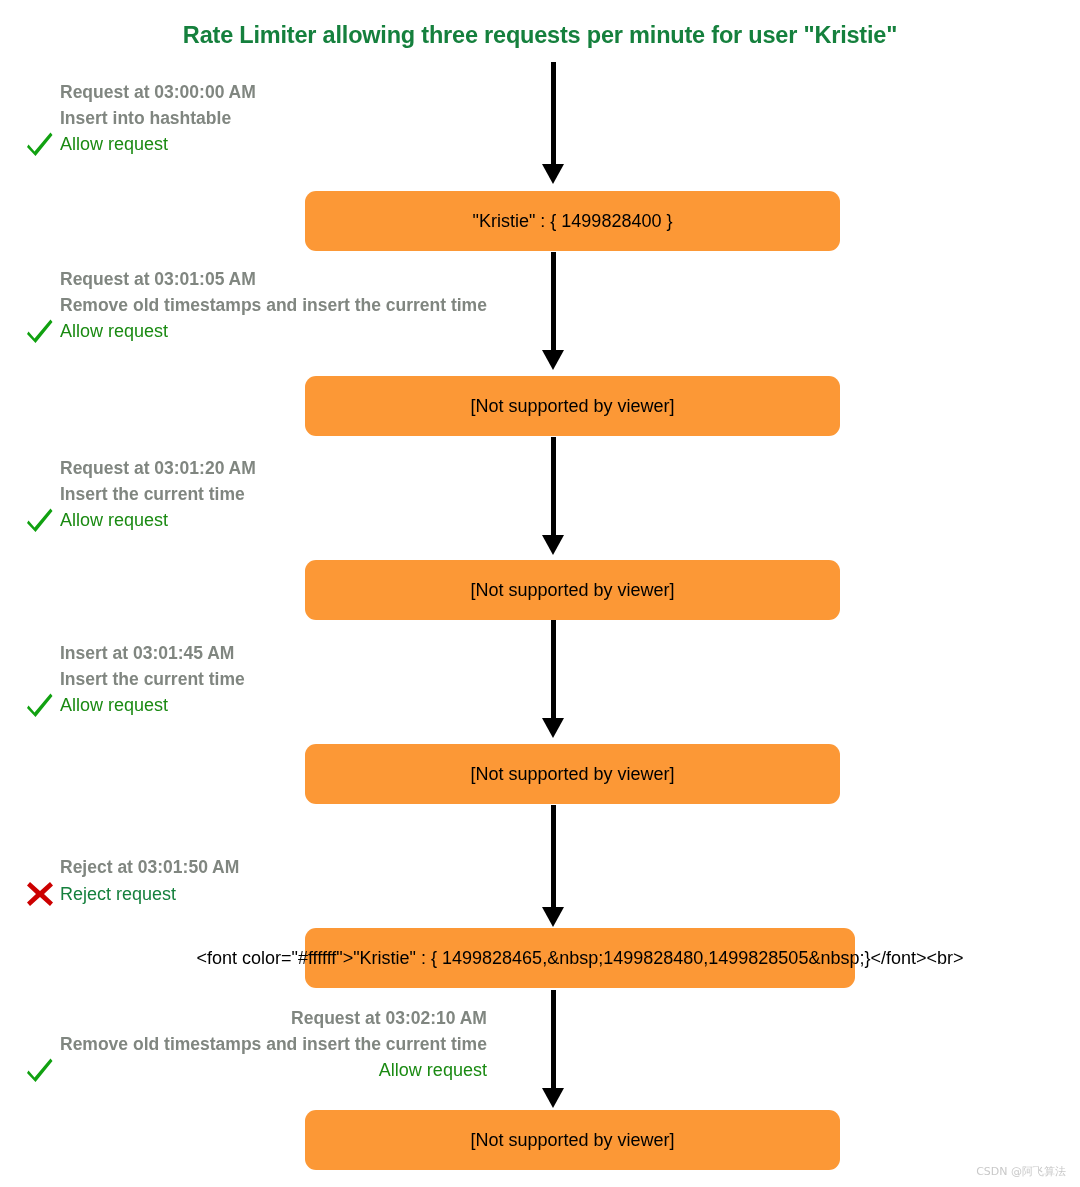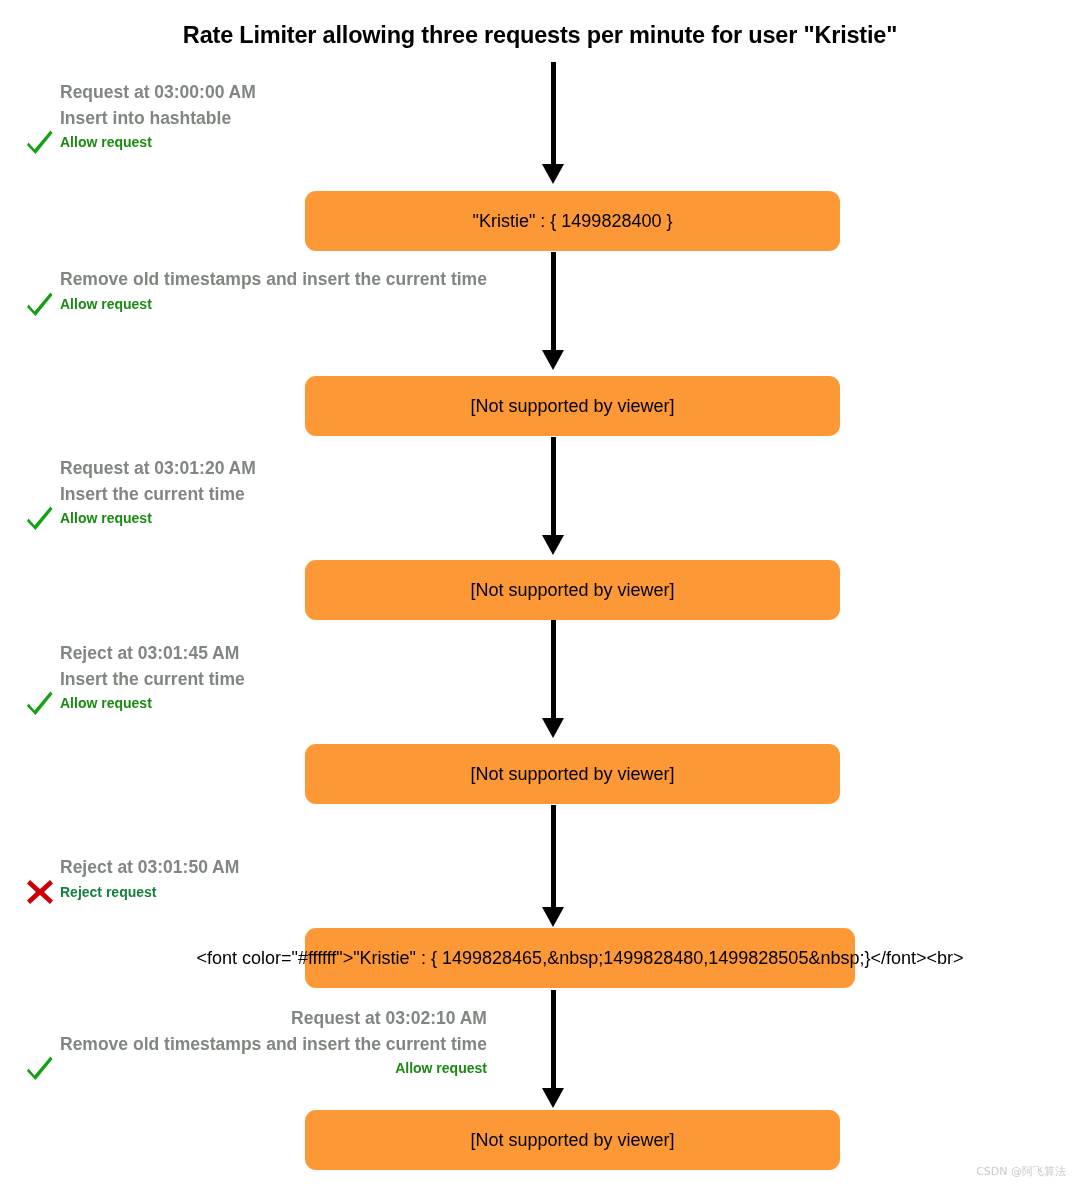--- a/index.html
+++ b/index.html
@@ -17,42 +17,42 @@
 
   
   .title {
     position: absolute;
     left: 0;
     top: 22px;
     width: 1080px;
     text-align: center;
     font-size: 23.5px;
     font-weight: bold;
-    color: #000000;
+    color: #15803d;
     letter-spacing: -0.2px;
   }
 
   
   .annot {
     position: absolute;
     color: #808680;
     font-size: 17.5px;
     line-height: 1.0;
   }
   .annot .line {
     white-space: nowrap;
     margin-bottom: 8px;
     padding-left: 35px;
     font-weight: bold;
   }
   .verdict {
     position: relative;
     white-space: nowrap;
-    font-weight: bold;
-    font-size: 14px;
+    font-weight: normal;
+    font-size: 18px;
     padding-left: 35px;
   }
   .verdict.allow { color: #1a8a12; }
   .verdict.reject { color: #15803d; }
 
   .mark {
     position: absolute;
     left: 0;
     top: 50%;
     transform: translateY(-50%);
@@ -164,20 +164,21 @@
     </span>
     <span>Allow request</span>
   </div>
 </div>
 
 <div class="fbox" style="left:305px; top:191px; width:535px; height:60px;">
   <span class="btext">"Kristie" : { 1499828400 }</span>
 </div>
 
 <div class="annot" style="left:25px; top:271px;">
+  <div class="line">Request at 03:01:05 AM</div>
   <div class="line">Remove old timestamps and insert the current time</div>
   <div class="verdict allow">
     <span class="mark check">
       <svg viewBox="0 0 30 30" width="30" height="30">
           <path d="M3.5 15.5 L9.5 22.5 L25.5 3.5 L27.5 6.0 L10.5 27.0 L2.0 18.0 Z" fill="#11a111"></path>
         </svg>
     </span>
     <span>Allow request</span>
   </div>
 </div>
@@ -197,21 +198,21 @@
     </span>
     <span>Allow request</span>
   </div>
 </div>
 
 <div class="fbox" style="left:305px; top:560px; width:535px; height:60px;">
   <span class="btext">[Not supported by viewer]</span>
 </div>
 
 <div class="annot" style="left:25px; top:645px;">
-  <div class="line">Reject at 03:01:45 AM</div>
+  <div class="line">Insert at 03:01:45 AM</div>
   <div class="line">Insert the current time</div>
   <div class="verdict allow">
     <span class="mark check">
       <svg viewBox="0 0 30 30" width="30" height="30">
           <path d="M3.5 15.5 L9.5 22.5 L25.5 3.5 L27.5 6.0 L10.5 27.0 L2.0 18.0 Z" fill="#11a111"></path>
         </svg>
     </span>
     <span>Allow request</span>
   </div>
 </div>

